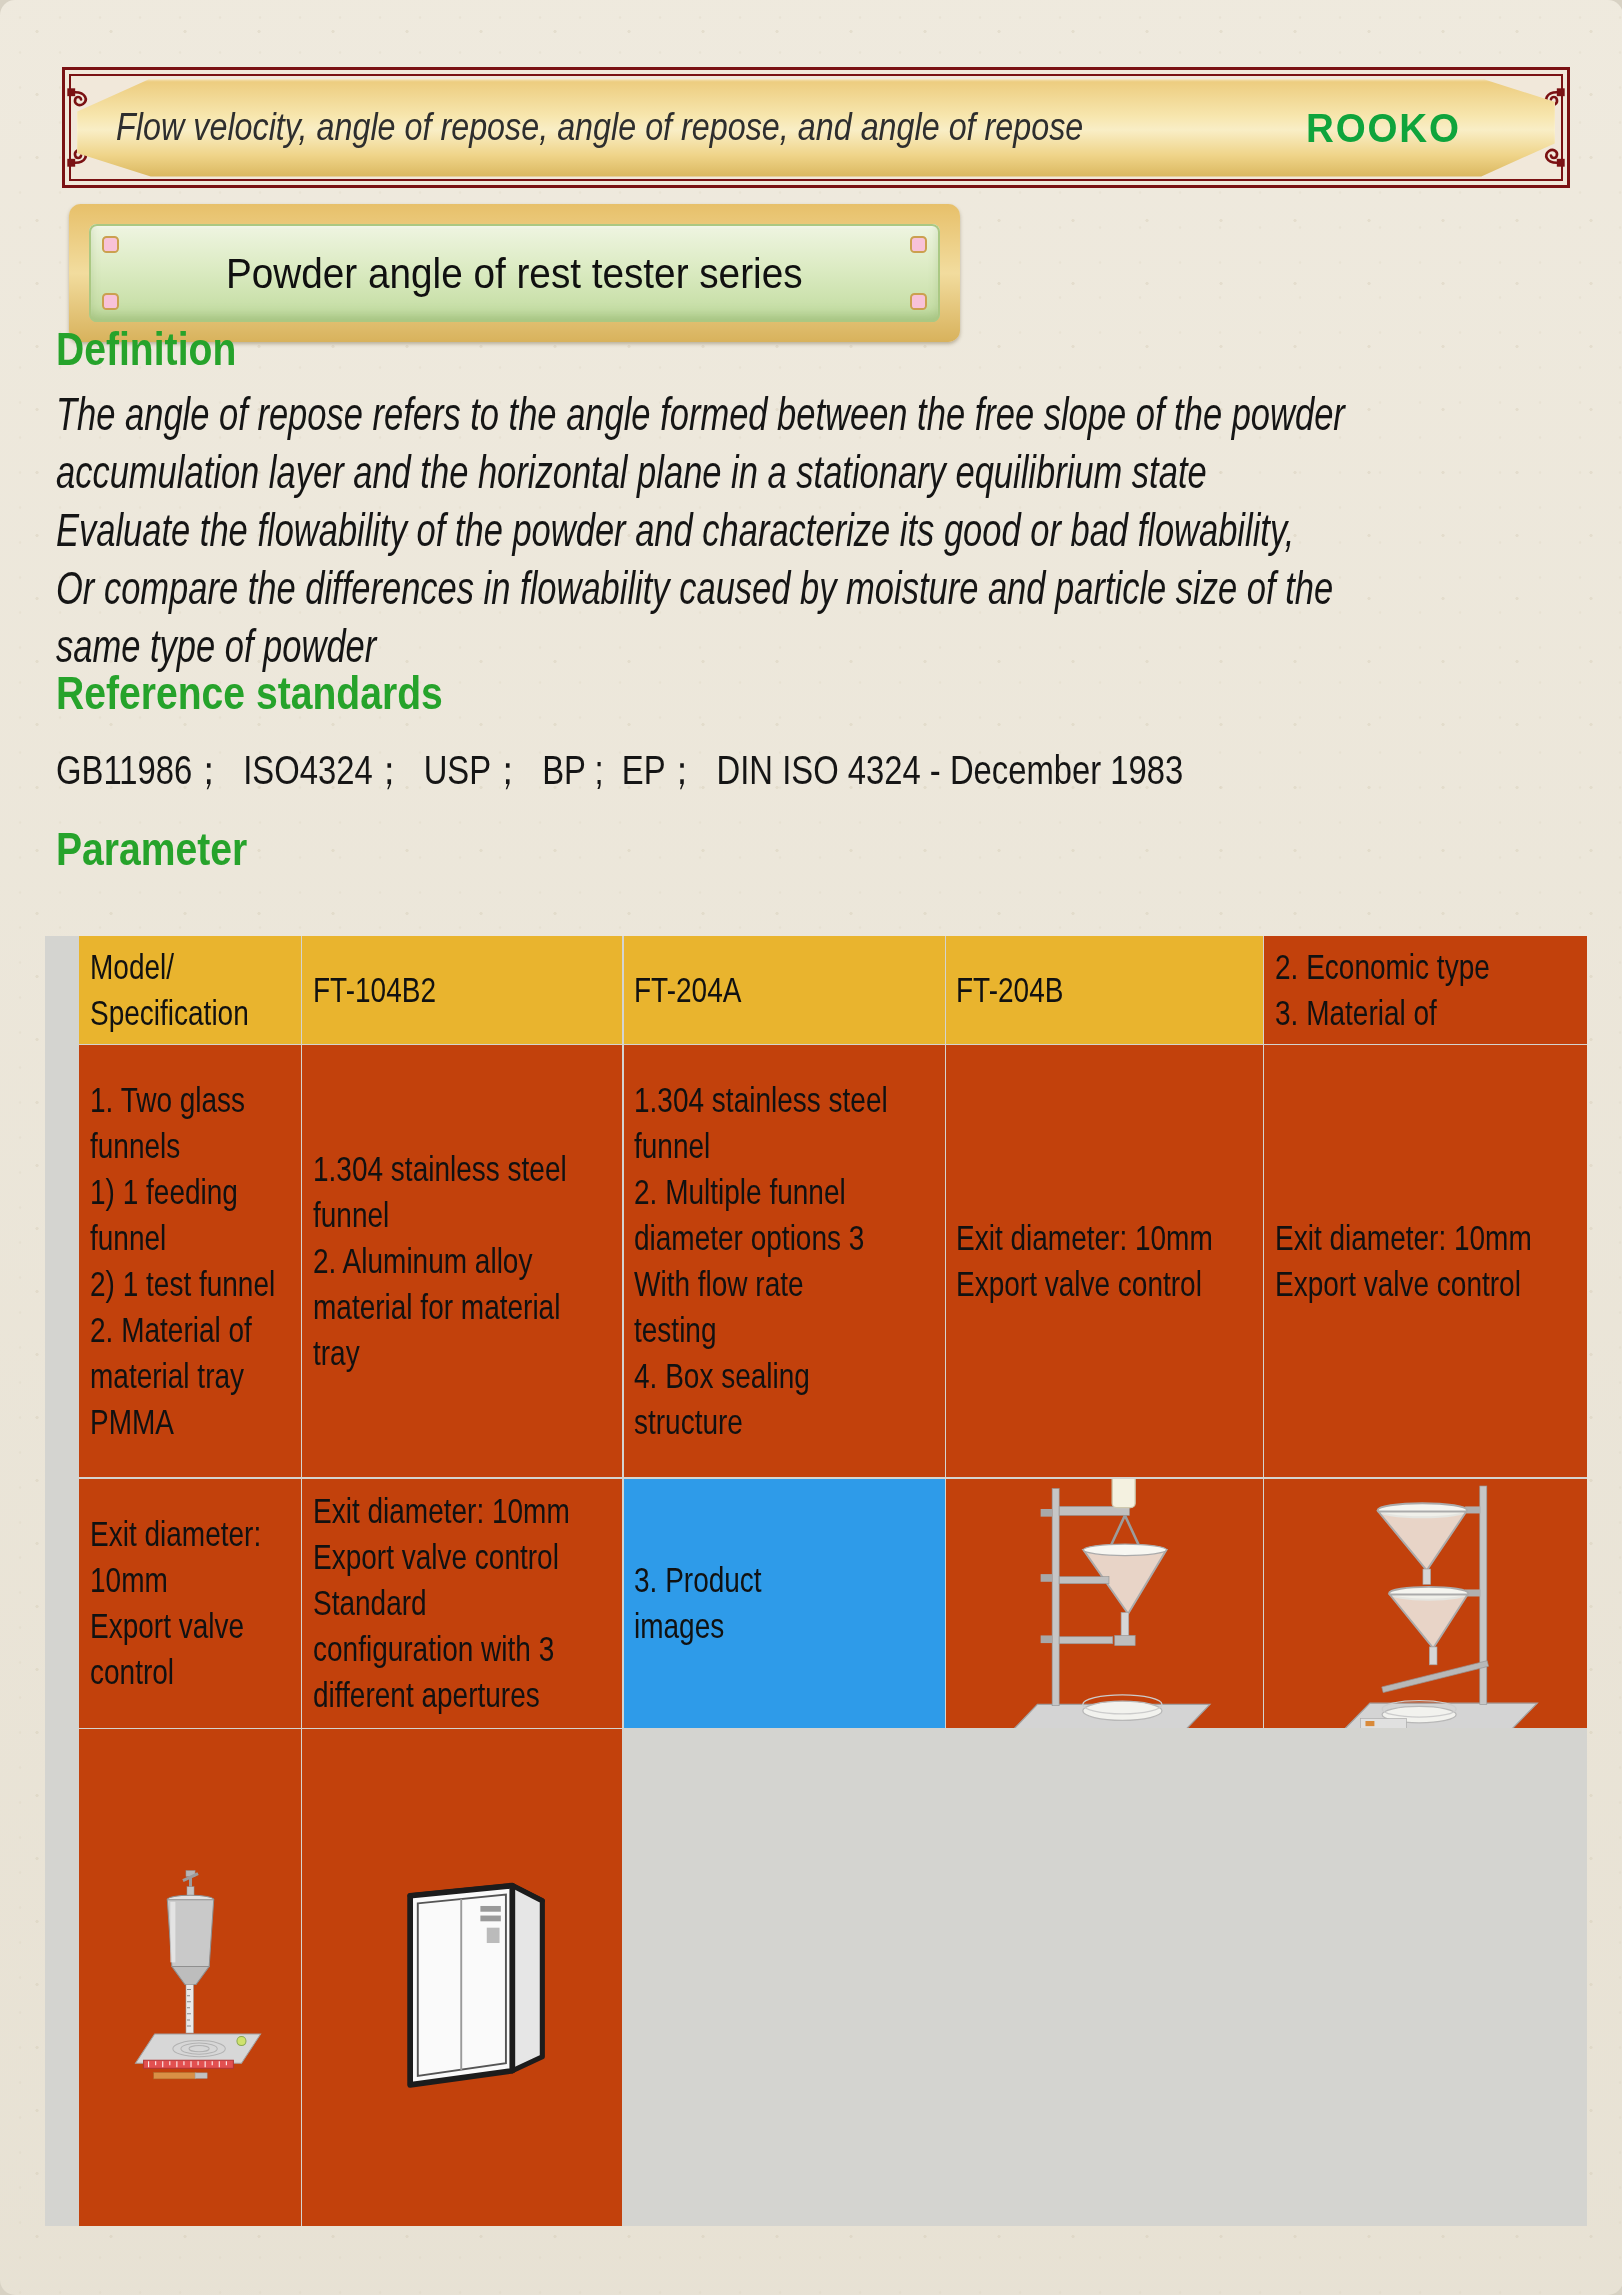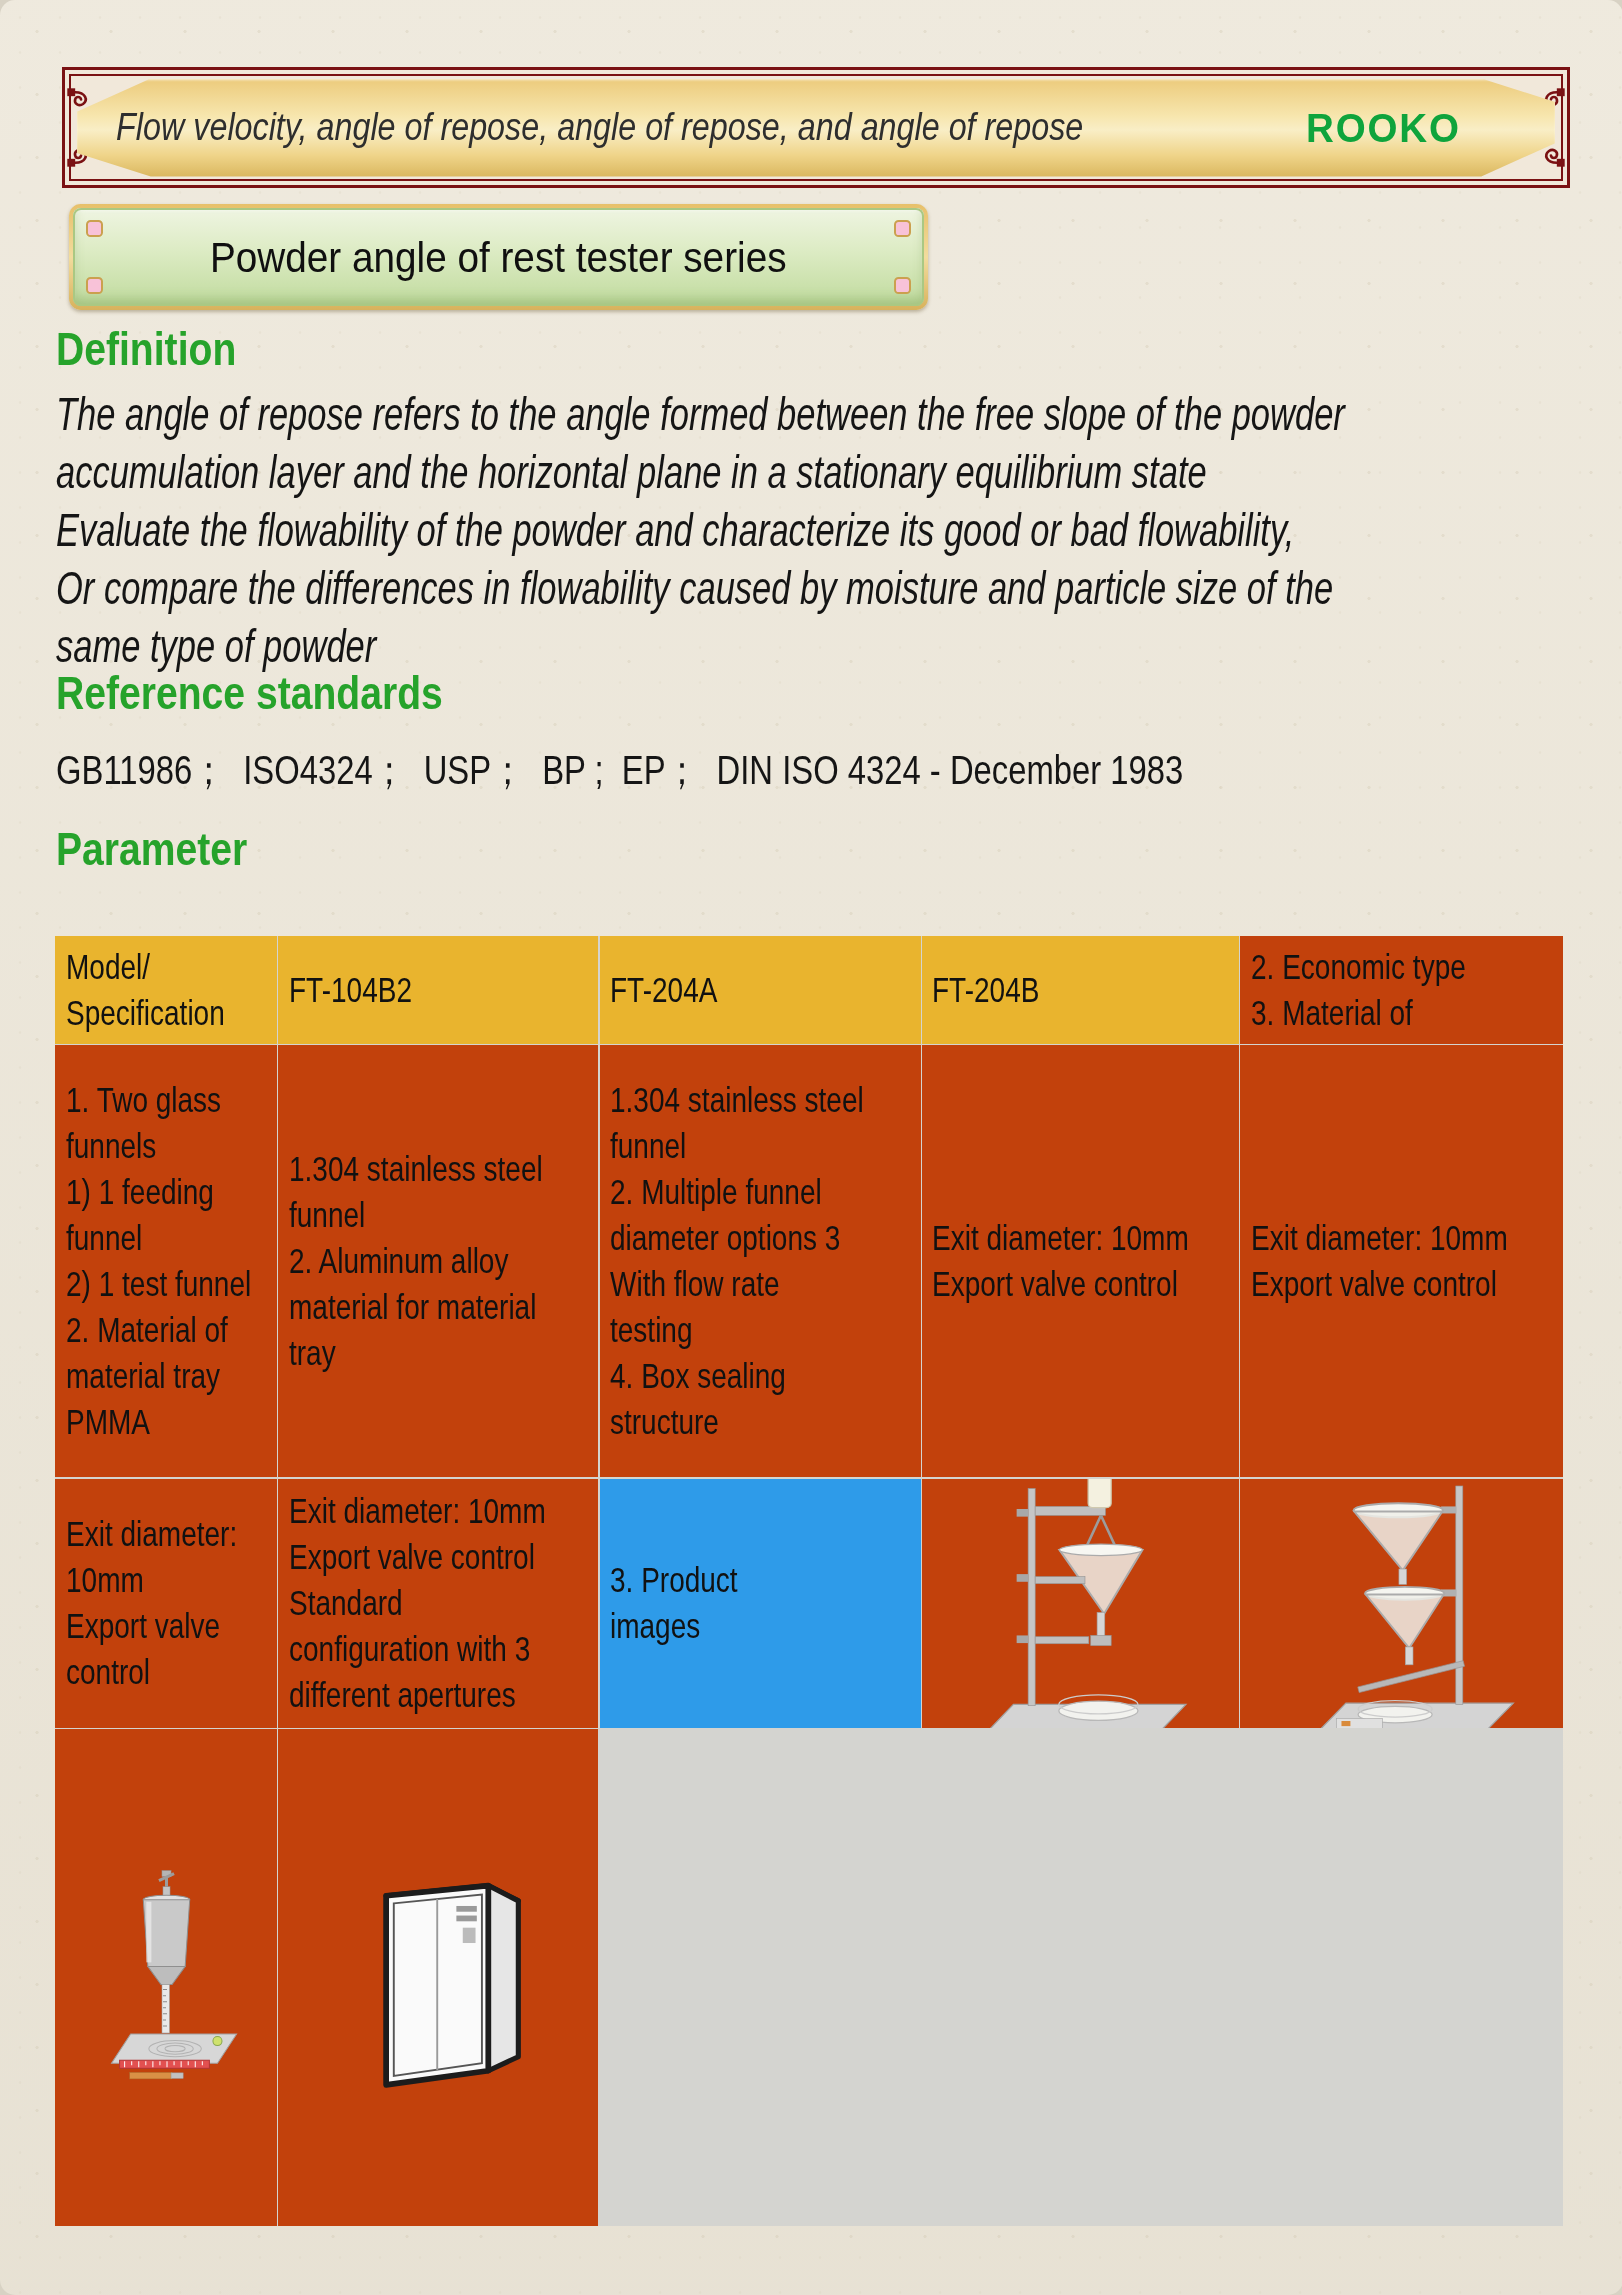--- a/index.html
+++ b/index.html
@@ -37,21 +37,21 @@
   .orn svg{width:100%;height:100%;display:block;}
   .orn.tl{left:1.3px;top:17px;}
   .orn.bl{left:1.3px;bottom:17px;transform:scaleY(-1);}
   .orn.tr{right:1.3px;top:17px;transform:scaleX(-1);}
   .orn.br{right:1.3px;bottom:17px;transform:scale(-1,-1);}
 
   
   .plaque{
     position:absolute;left:69px;top:204px;width:851px;height:98px;border-radius:11.8px;
     background:linear-gradient(180deg,#e7c06a 0%,#f2dc9e 50%,#d8b25c 100%);
-    padding:4px;box-shadow:0 2px 3.9px rgba(90,70,30,.35);
+    padding:20px;box-shadow:0 2px 3.9px rgba(90,70,30,.35);
   }
   .plaque-inner{
     width:100%;height:100%;border-radius:7.9px;position:relative;
     background:linear-gradient(180deg,#eff5e2 0%,#dcebc3 45%,#c0db9e 100%);
     box-shadow:inset 0 0 0 2px #aac883, inset 0 -6.5px 10.5px rgba(110,145,70,.35), inset 0 2.6px 3.9px rgba(255,255,255,.7);
     display:flex;align-items:center;justify-content:center;
   }
   .pin{position:absolute;width:17px;height:17px;border-radius:4.6px;background:#f8c2d8;border:2px solid #cba04f;box-sizing:border-box;}
   .pin.p-tl{left:13px;top:11.8px;} .pin.p-tr{right:13px;top:11.8px;}
   .pin.p-bl{left:13px;bottom:11.8px;} .pin.p-br{right:13px;bottom:11.8px;}
@@ -71,25 +71,25 @@
     white-space:pre-line;transform:scaleX(.75);transform-origin:left top;
   }
   .stds{
     position:absolute;left:56px;top:743px;width:1701px;
     font-size:41px;color:#151515;white-space:pre-wrap;
     transform:scaleX(.8);transform-origin:left top;
   }
 
   
   .ptable{
-    position:absolute;left:55px;top:936px;
+    position:absolute;left:45px;top:936px;
     display:grid;
     grid-template-columns:222px 320px 321px 317px 323px;
     grid-template-rows:108px 432px 249px 497px;
-    gap:1.3px;background:#d4d4d0;
+    gap:1.3px;background:#d4d4d0;padding-left:34px;
   }
   .c{background:#c2410c;display:flex;align-items:center;padding:0 10.5px;overflow:hidden;}
   .c-h{background:#e9b42e;}
   .c-b{background:#2e9be9;}
   .c-img{justify-content:center;padding:0;}
   .ct{
     font-size:35px;line-height:46px;color:#111;white-space:pre-line;
     transform:scaleX(.8);transform-origin:left center;width:125%;flex:none;
   }
   .c-img svg{display:block;}

